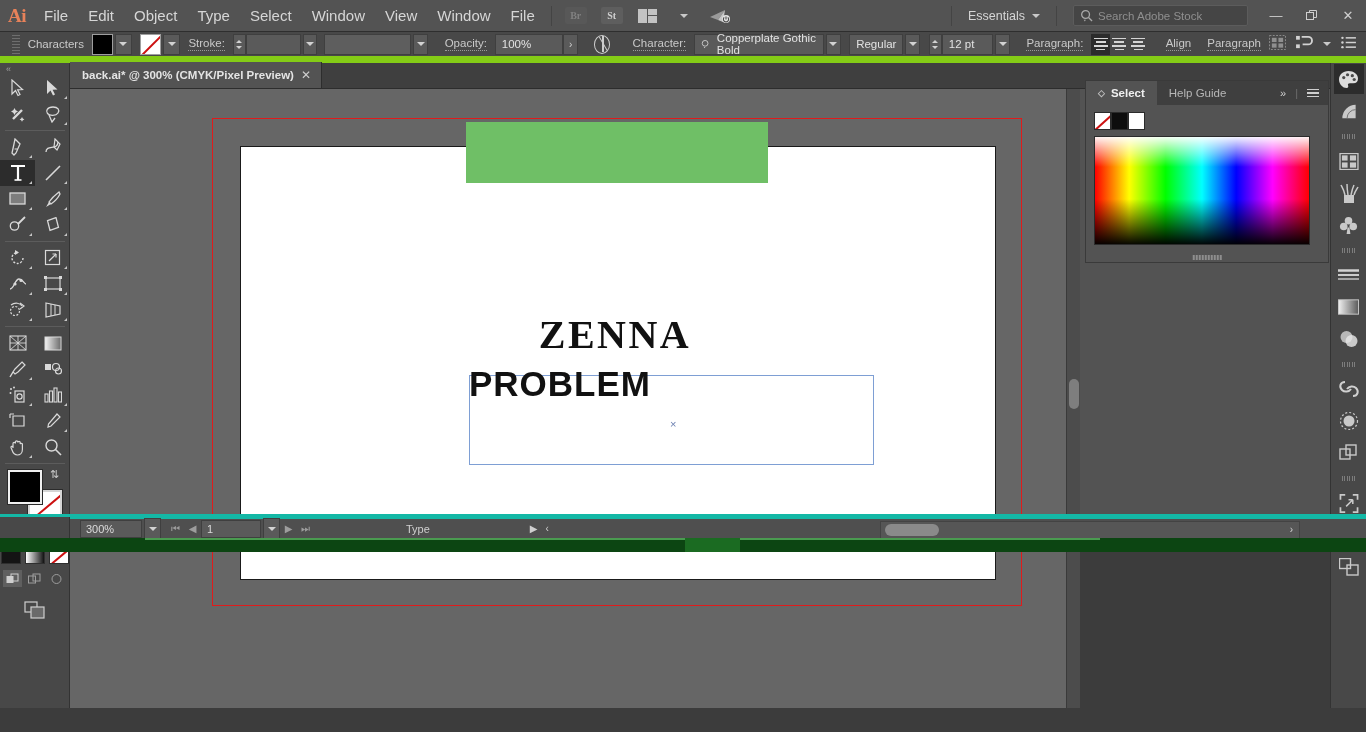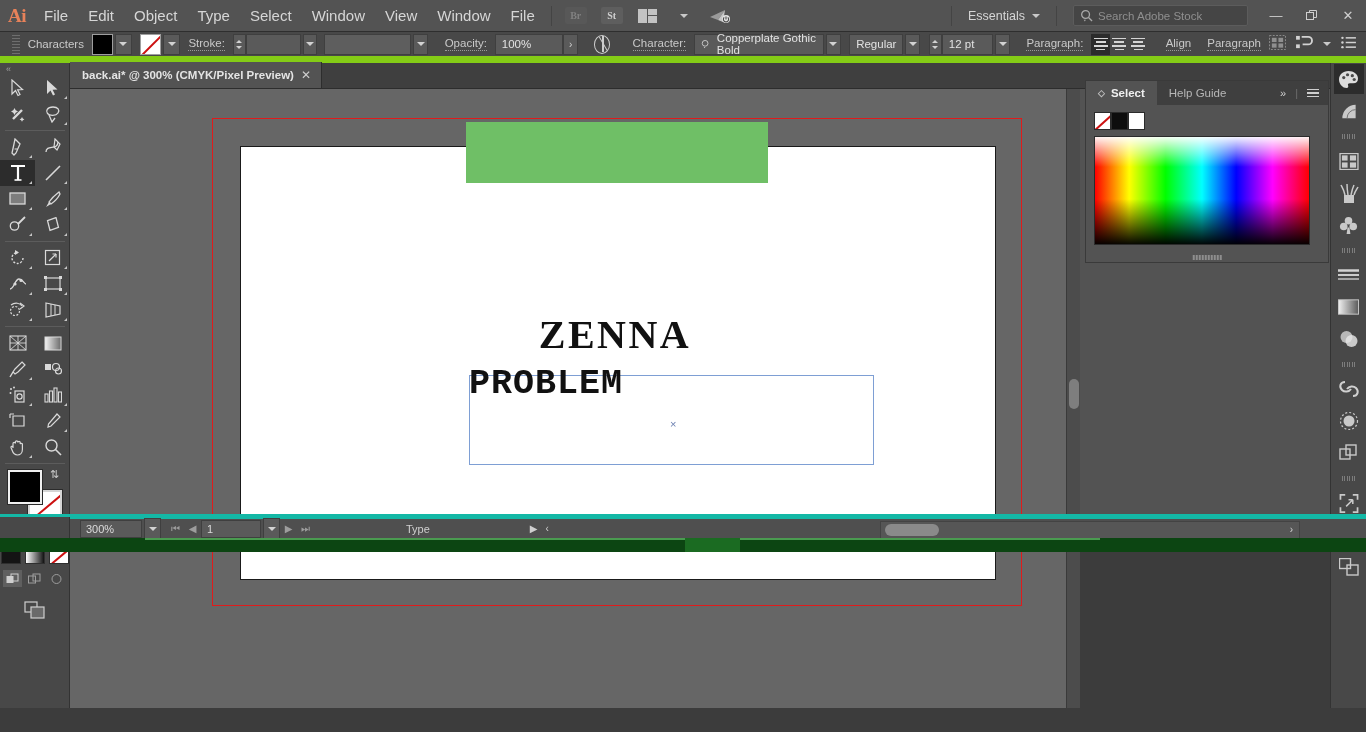--- a/index.html
+++ b/index.html
@@ -197,21 +197,21 @@
     position: absolute; left: 380px; top: 222px; width: 330px; text-align: center;
     font-family: "Liberation Serif", serif; font-weight: bold; font-size: 40px;
     color: #111; letter-spacing: 2.5px;
   }
   .textbox {
     position: absolute; left: 399px; top: 286px; width: 405px; height: 90px;
     border: 1px solid #7e9fd4;
   }
   .canvas-text-problem {
     position: absolute; left: -1px; top: -12px;
-    font-family: Liberation Mono, monospace; font-weight: bold; font-size: 35px;
+    font-family: Liberation Sans, sans-serif; font-weight: bold; font-size: 35px;
     color: #111; letter-spacing: 1px; white-space: nowrap;
   }
   .tb-caret {
     position: absolute; left: 200px; top: 42px; color: #6a7fb0; font-size: 11px;
   }
   .canvas-scroll-v {
     position: absolute; right: 0; top: 0; width: 14px; height: 619px; background: #4c4c4c;
     border-left: 1px solid #3a3a3a;
   }
   .canvas-scroll-v .thumb {

